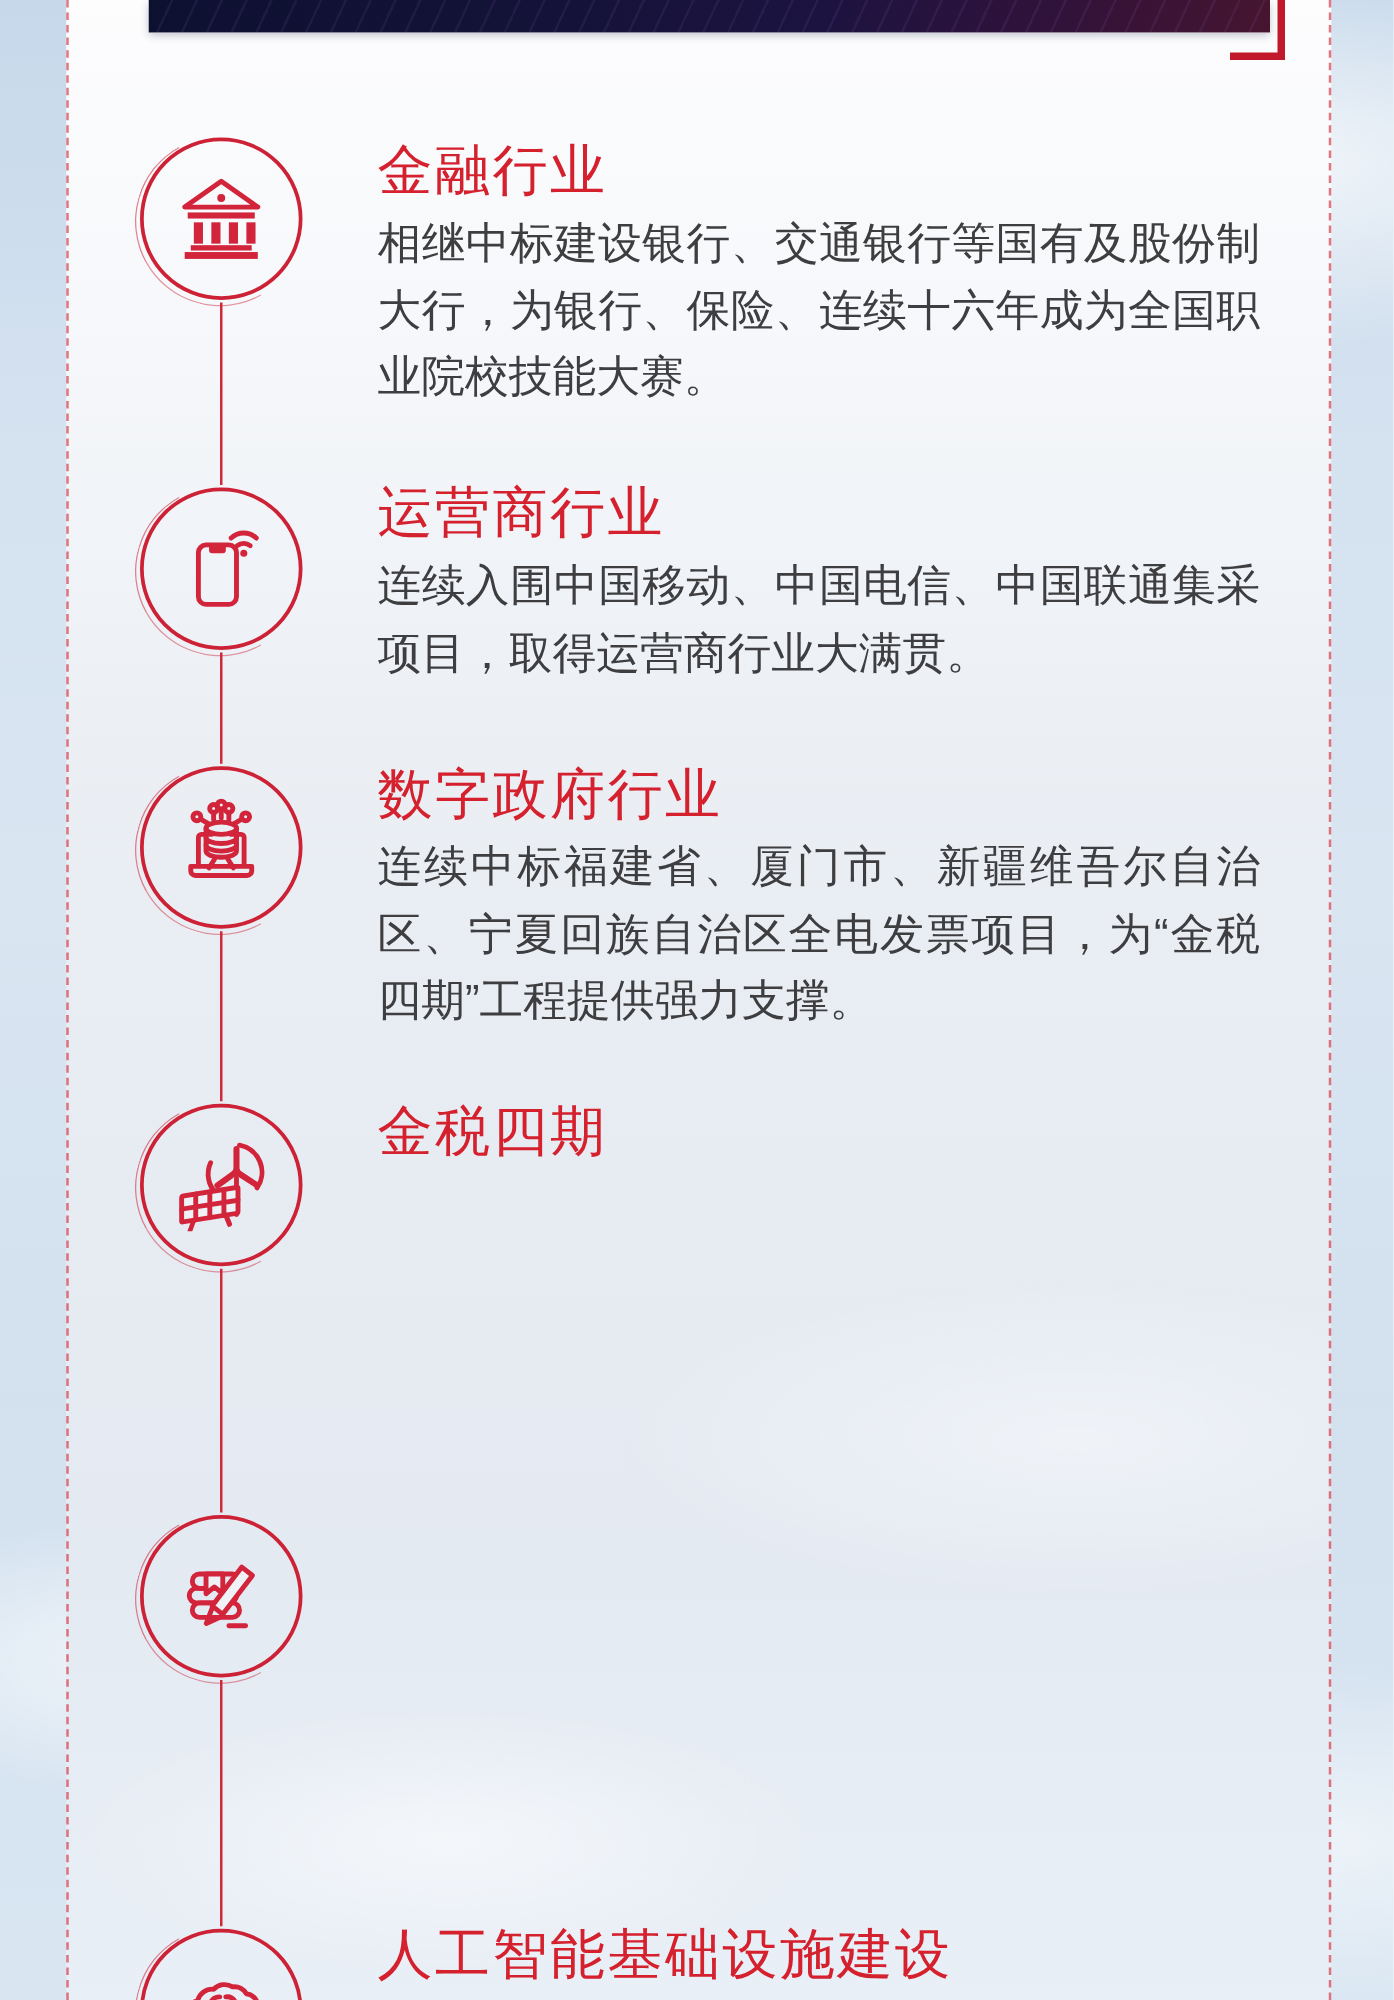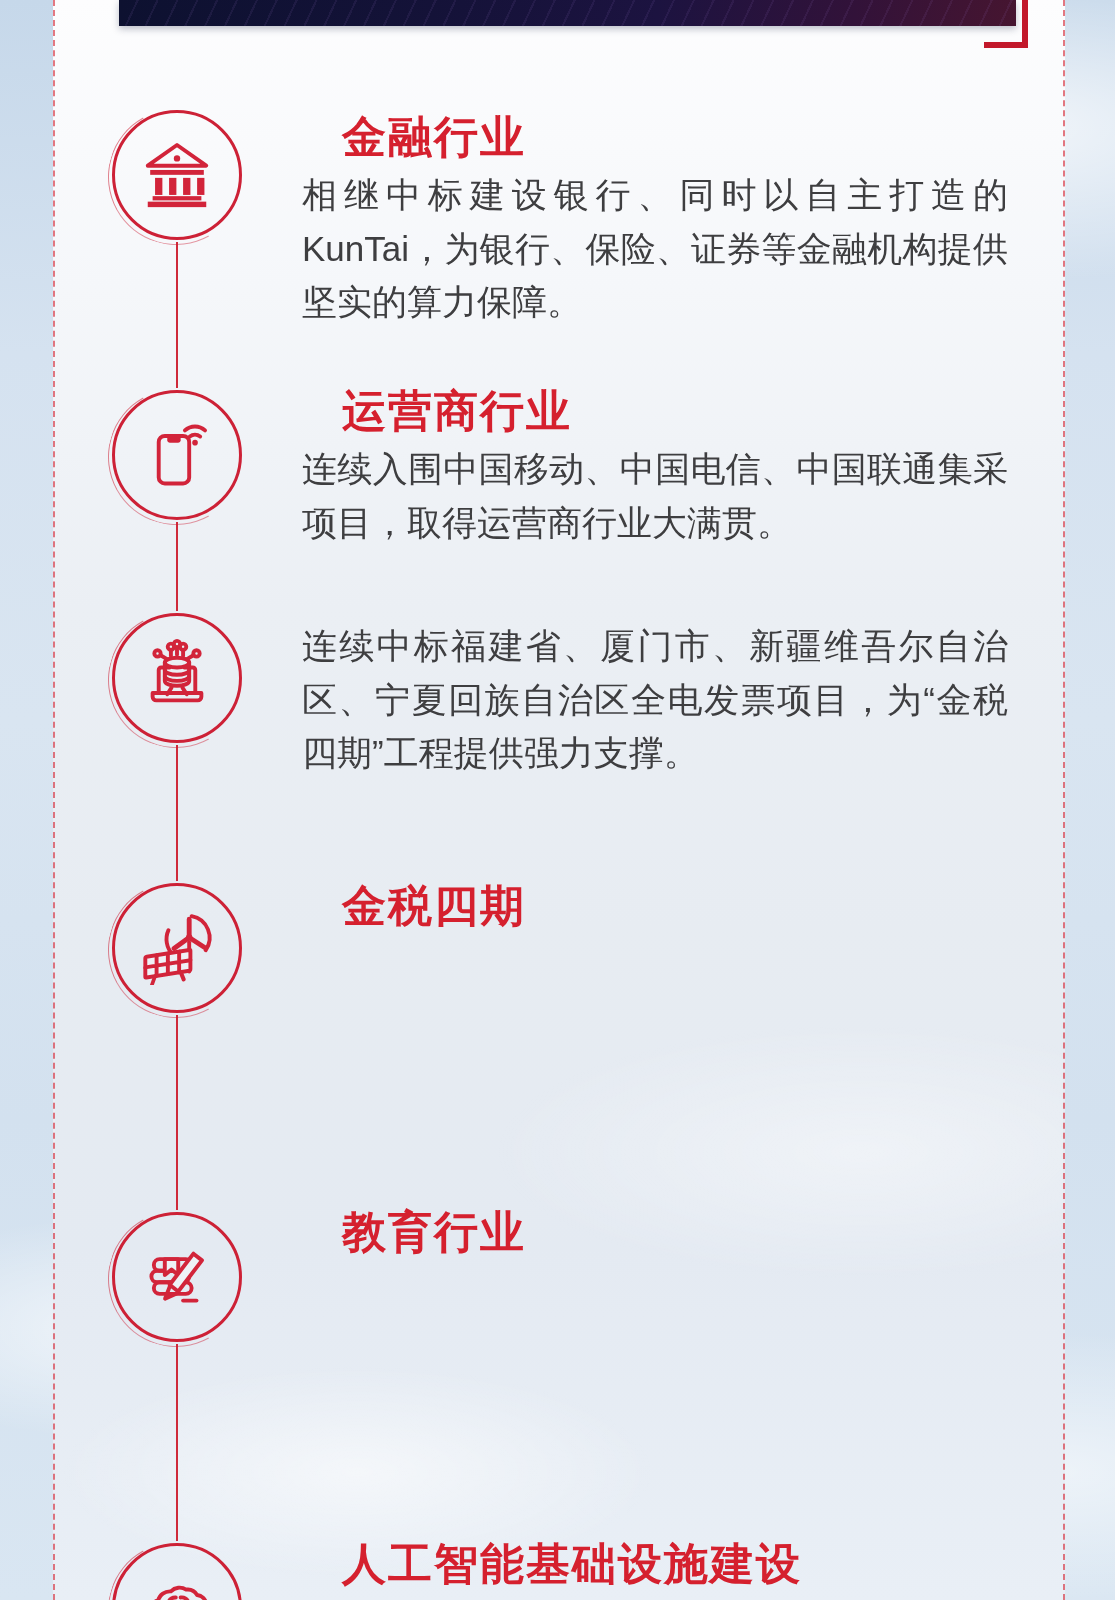--- a/index.html
+++ b/index.html
@@ -55,21 +55,21 @@
   .circle svg{width:78px;height:78px;}
   .ic{stroke:#d2243a;fill:none;stroke-width:3.2;stroke-linecap:round;stroke-linejoin:round;}
   .icf{fill:#d2243a;stroke:none;}
   .icbg{fill:#eef1f6;stroke:#d2243a;stroke-width:3.2;stroke-linejoin:round;}
   .pos-c1{top:110px;} .pos-c2{top:390px;} .pos-c3{top:613px;}
   .pos-c4{top:883px;} .pos-c5{top:1212px;} .pos-c6{top:1543px;}
 
   
   .sec{position:absolute;left:302px;width:706px;}
   .sec-title{
-    font-size:44px;line-height:48px;font-weight:700;color:#d5202e;letter-spacing:2px;margin-left:40px;
+    font-size:44px;line-height:48px;font-weight:400;color:#d5202e;letter-spacing:2px;
   }
   .sec-body{
     margin-top:7px;font-size:35px;line-height:53.5px;color:#3e3e40;
     text-align:justify;letter-spacing:0;
   }
   .pos-s1{top:113px;} .pos-s2{top:387px;} .pos-s3{top:612px;}
   .pos-s4{top:882px;} .pos-s5{top:1208px;} .pos-s6{top:1540px;}
 </style>
 </head>
 <body>
@@ -172,36 +172,36 @@
         <path class="ic" d="M14 43 a8.5 8.5 0 0 1 2.5 -15.5 a10 10 0 0 1 10.5 -7.5 a10 10 0 0 1 12.5 -1.5 a9 9 0 0 1 9 4.5 a8.5 8.5 0 0 1 3 16"></path>
         <path class="ic" d="M25 29 a6 6 0 0 1 6 -4 M35 25 a6 6 0 0 1 6 3"></path>
         <rect class="ic" x="24" y="43" width="16" height="12" rx="2"></rect>
         <path class="ic" d="M27.5 39 v4 M32 39 v4 M36.5 39 v4"></path>
       </svg>
     </span>
   </div>
 
   <div class="sec pos-s1">
     <div class="sec-title">金融行业</div>
-    <div class="sec-body">相继中标建设银行、同时以自主打造的KunTai，为银行、保险、证券等金融机构提供坚实的算力保障。</div>
+    <div class="sec-body">相继中标建设银行、交通银行等国有及股份制大行，为银行、保险、连续十六年成为全国职业院校技能大赛。</div>
   </div>
 
   <div class="sec pos-s2">
     <div class="sec-title">运营商行业</div>
     <div class="sec-body">连续入围中国移动、中国电信、中国联通集采项目，取得运营商行业大满贯。</div>
   </div>
 
   <div class="sec pos-s3">
+    <div class="sec-title">数字政府行业</div>
     <div class="sec-body">连续中标福建省、厦门市、新疆维吾尔自治区、宁夏回族自治区全电发票项目，为“金税四期”工程提供强力支撑。</div>
   </div>
 
   <div class="sec pos-s4">
     <div class="sec-title">金税四期</div>
   </div>
 
   <div class="sec pos-s5">
-    <div class="sec-title">教育行业</div>
   </div>
 
   <div class="sec pos-s6">
     <div class="sec-title">人工智能基础设施建设</div>
   </div>
 </div>
 
 </body></html>

